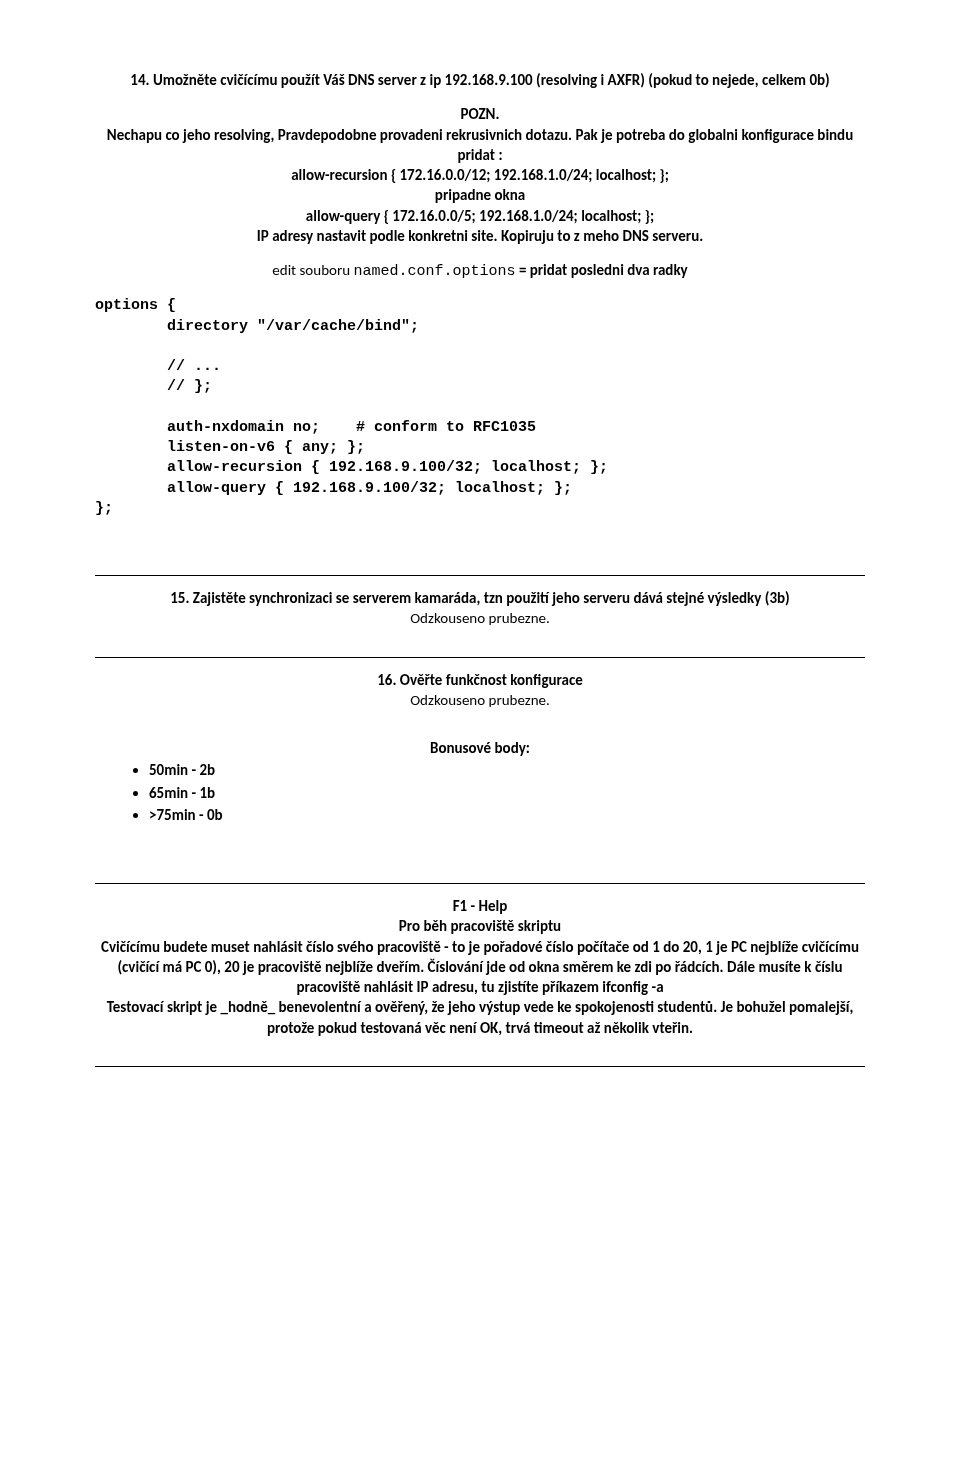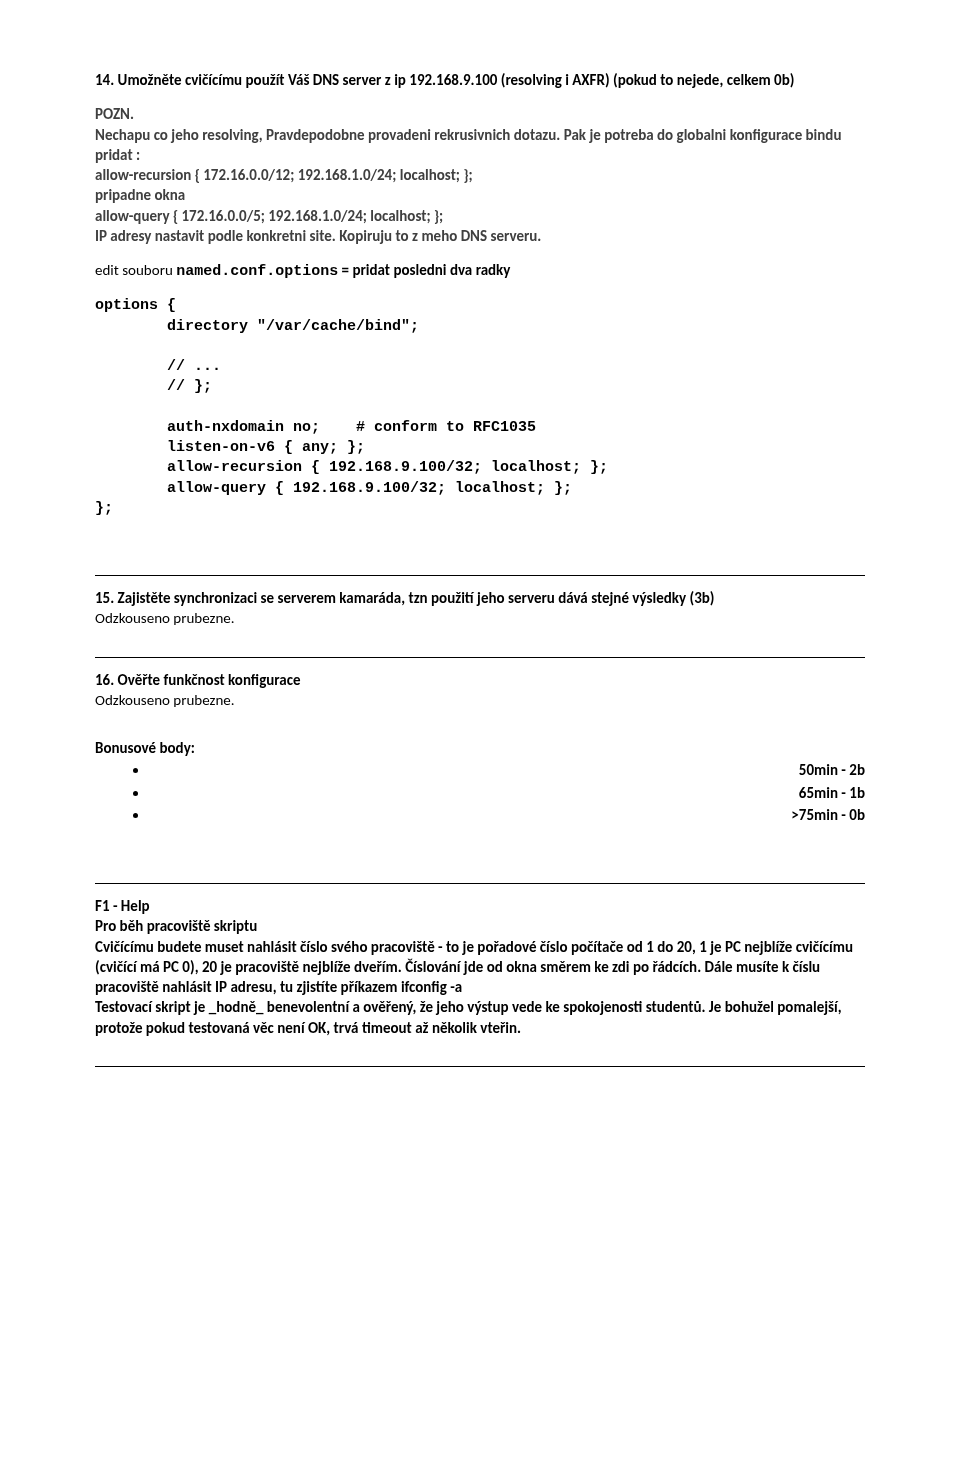--- a/index.html
+++ b/index.html
@@ -7,36 +7,36 @@
     font-size: 15px;
     color: #000;
     background: #fff;
     margin: 0;
     padding: 70px 95px;
     width: 960px;
     box-sizing: border-box;
     line-height: 1.35;
   }
   .bold { font-weight: bold; }
-  .pozn { color: #404040; font-weight: bold; }
-  .code-bold { font-family: "Courier New", monospace; font-weight: bold; }
+  .pozn { color: #000000; font-weight: bold; }
+  .code-bold { font-family: "Courier New", monospace; font-weight: normal; }
   pre.code-block {
     font-family: Liberation Mono, monospace;
     font-weight: bold;
     margin: 0;
     white-space: pre;
     line-height: 1.35;
   }
   .section-sep {
     border: none;
     border-top: 1px solid #000;
     margin: 28px 0 12px 0;
   }
-  .tight { margin: 0; }
-  ul.bul { margin: 2px 0 0 0; padding-left: 54px; text-align: right; }
+  .tight { margin: 0; text-align: center; }
+  ul.bul { margin: 2px 0 0 0; padding-left: 54px; }
   ul.bul li { margin: 0 0 2px 0; }
   .gap { height: 14px; }
   .gap2 { height: 28px; }
 </style>
 </head>
 <body>
 
 <p class="bold tight">14. Umožněte cvičícímu použít Váš DNS server z ip 192.168.9.100 (resolving i AXFR) (pokud to nejede, celkem 0b)</p>
 <div class="gap"></div>
 

